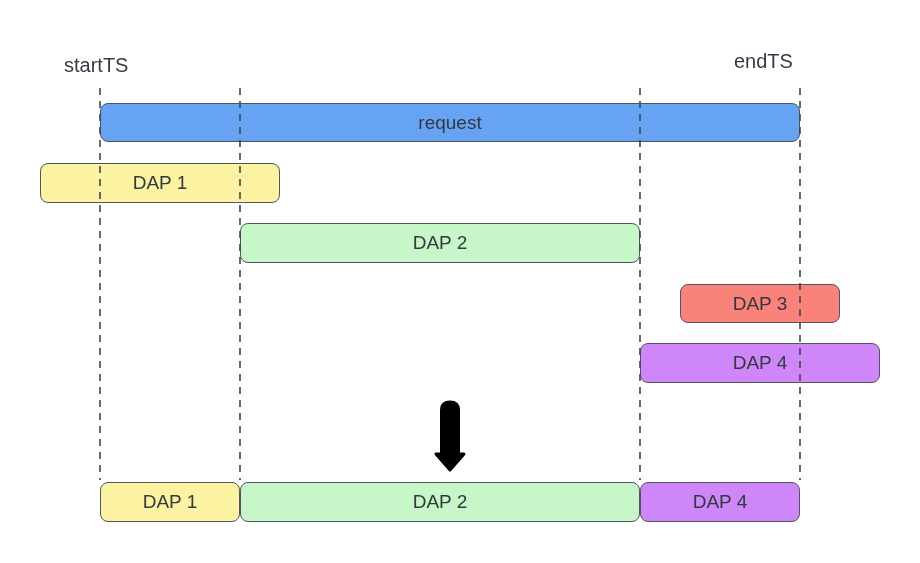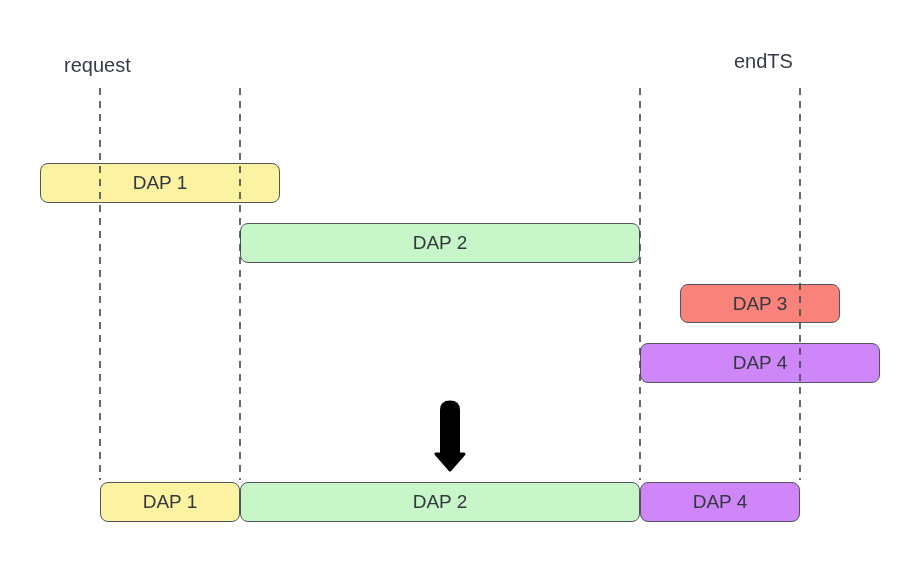--- a/index.html
+++ b/index.html
@@ -58,23 +58,26 @@
     left: 432px;
     top: 398px;
     z-index: 1;
   }
 </style>
 </head>
 <body>
 
 <div class="canvas">
 
-  <div class="ts-label start">request</div>
+  <div class="ts-label start">startTS</div>
   <div class="ts-label end">endTS</div>
 
+  <div class="bar bar-request">
+    <span>request</span>
+  </div>
 
   <div class="bar bar-dap1-top">
     <span>DAP 1</span>
   </div>
 
   <div class="bar bar-dap2-top">
     <span>DAP 2</span>
   </div>
 
   <div class="bar bar-dap3-top">

